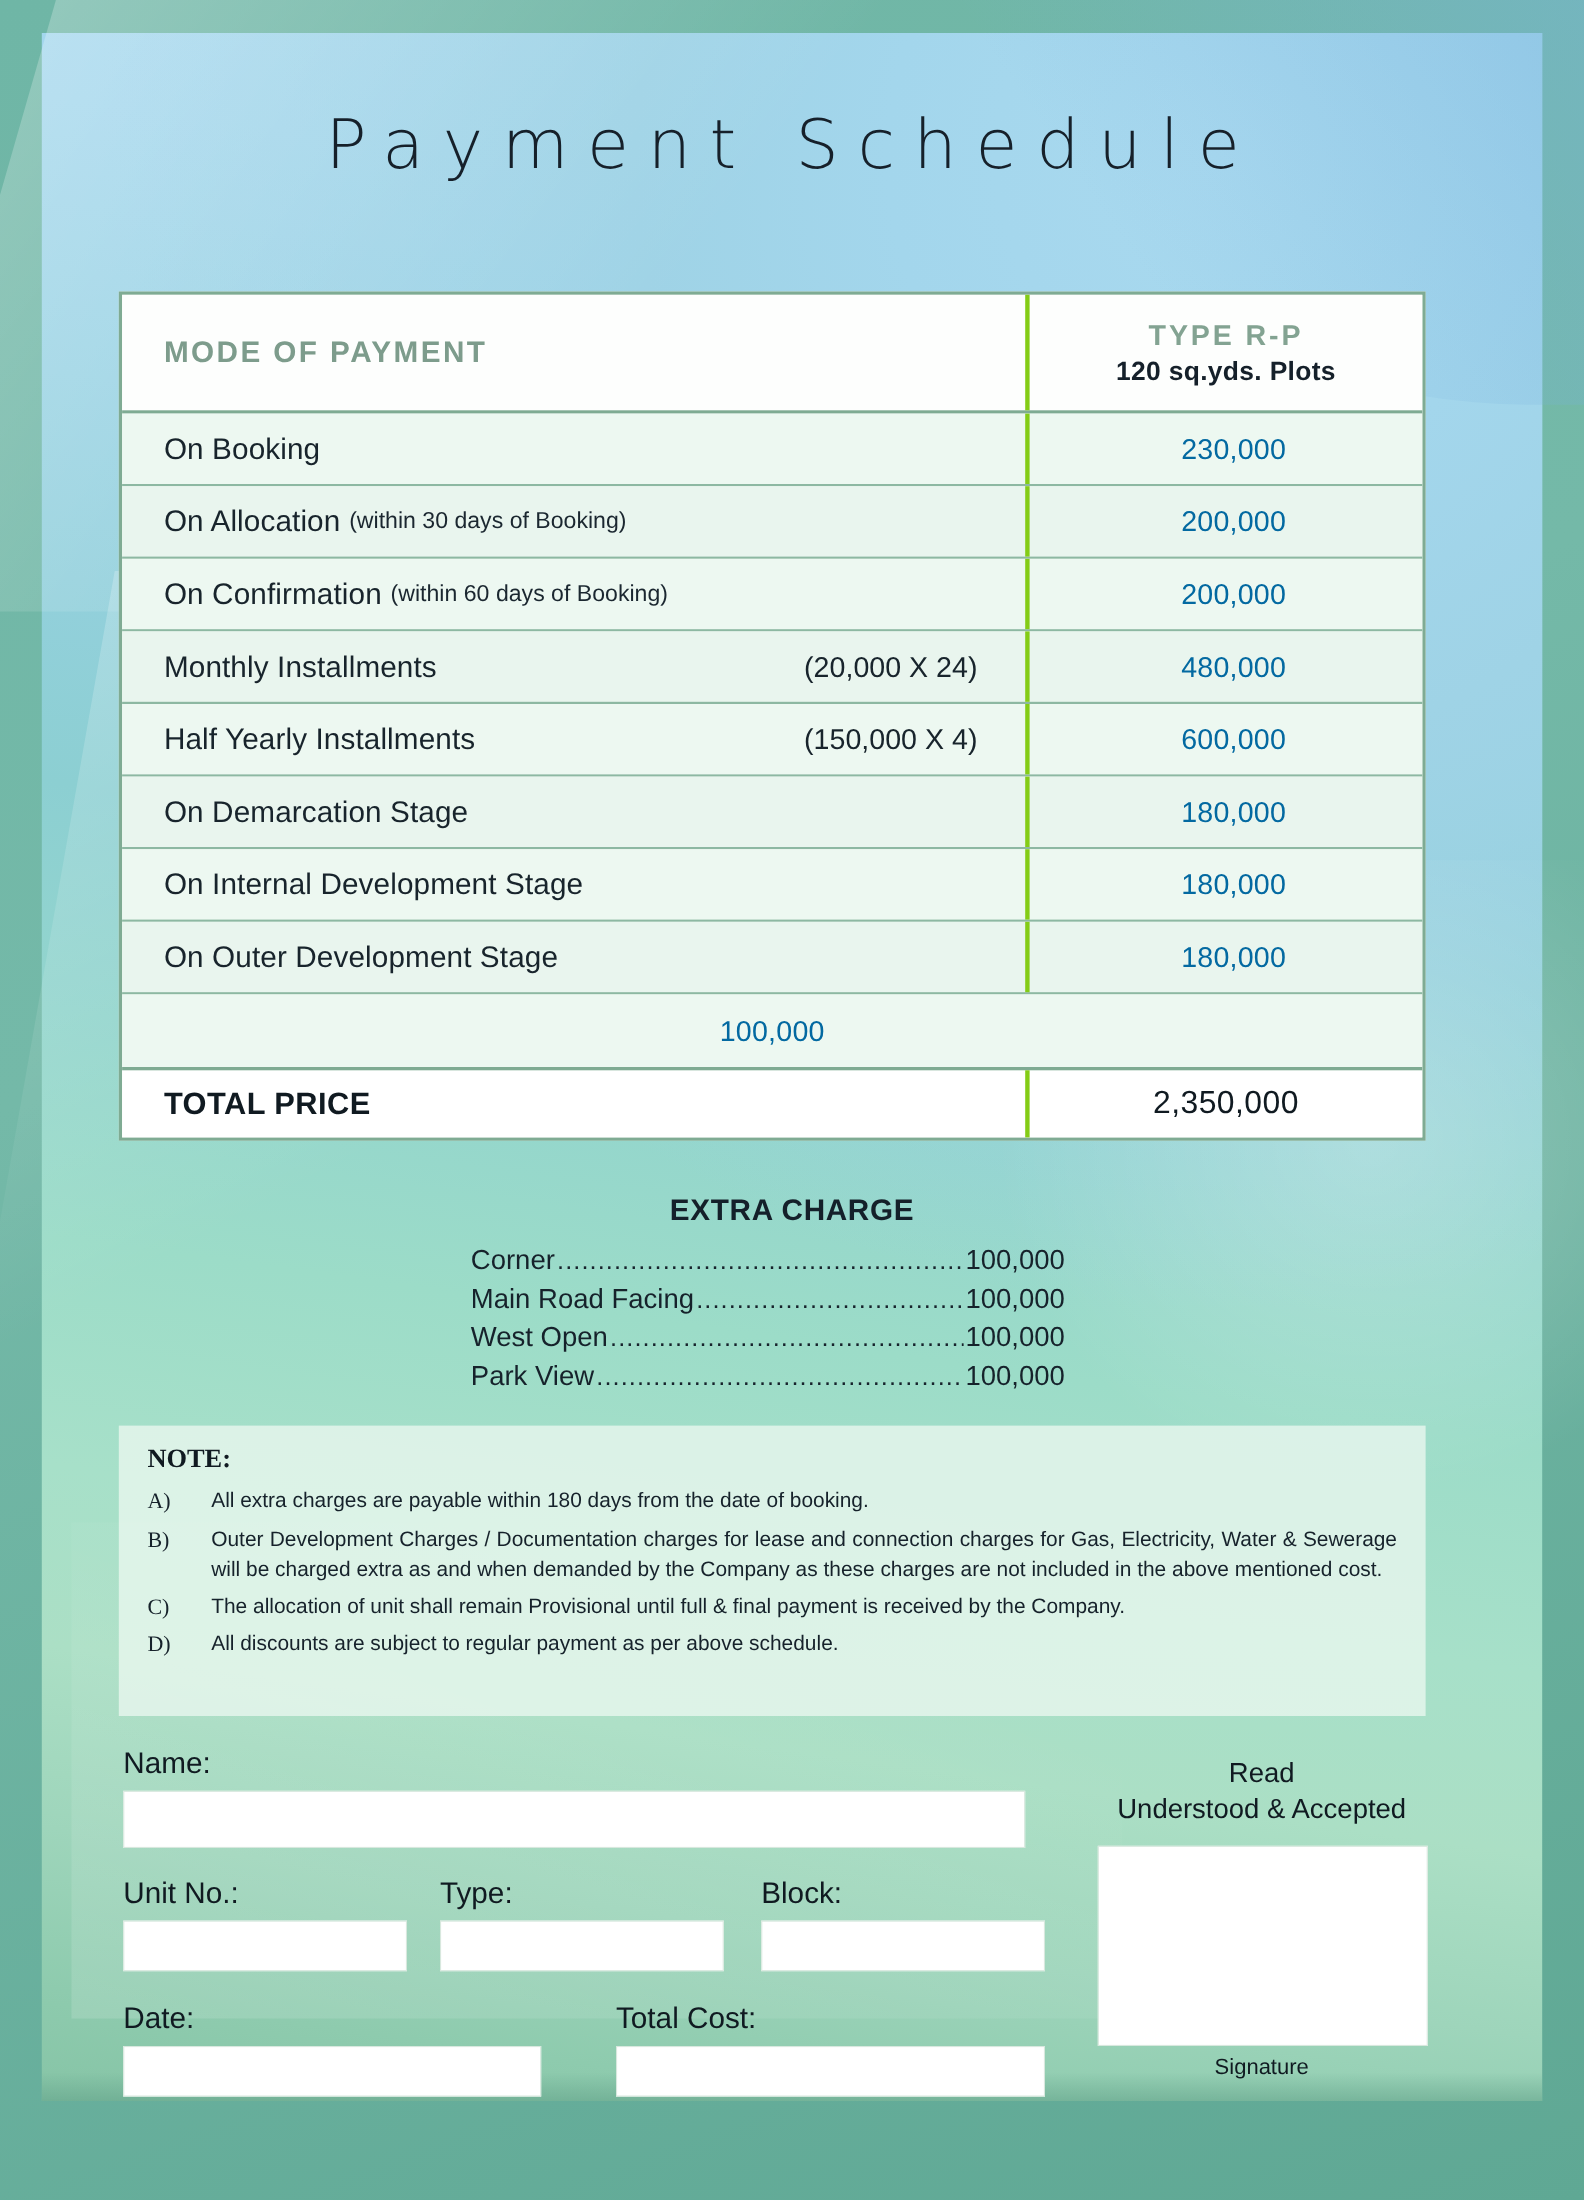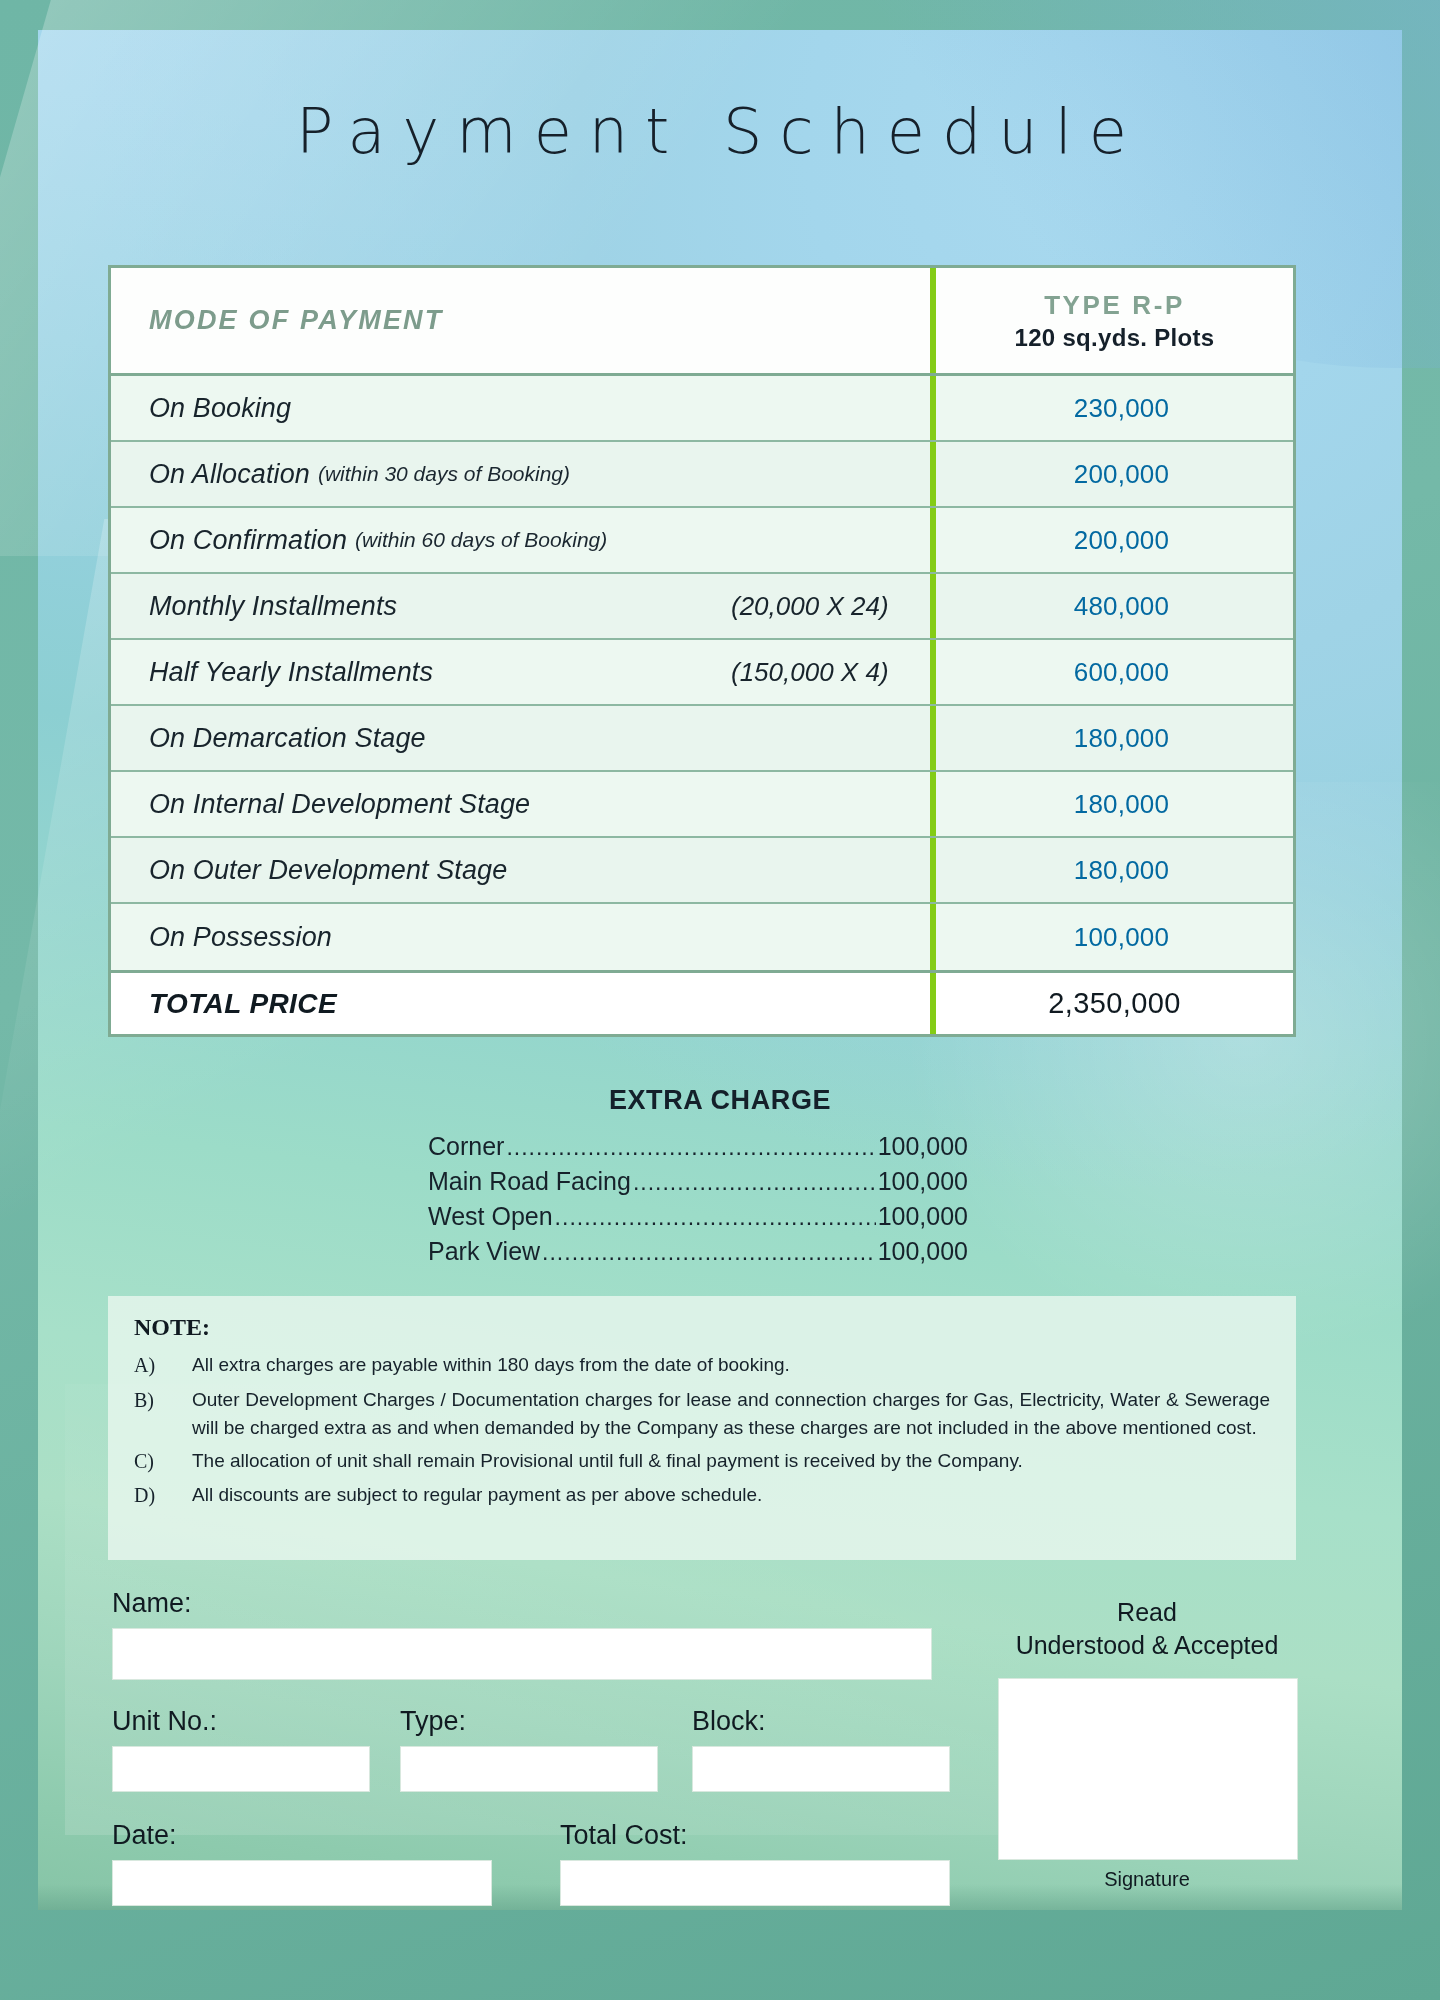--- a/index.html
+++ b/index.html
@@ -134,25 +134,24 @@
   .row {
     display: flex;
     border-bottom: 2px solid #8db8a2;
     box-sizing: border-box;
   }
   .row:last-child { border-bottom: none; }
 
   .c-left {
     flex: 0 0 825px;
     box-sizing: border-box;
-    border-right: 6px solid #84cc16;
+    border-right: 4px solid #84cc16;
     padding: 0 0 0 38px;
     display: flex;
     align-items: center;
-    font-style: italic;
   }
   .c-right {
     flex: 1 1 auto;
     box-sizing: border-box;
     display: flex;
     align-items: center;
     justify-content: center;
     text-align: center;
   }
 
@@ -438,23 +437,20 @@
           </div>
           <div class="row body-row">
             <div class="c-left">
               <span class="item-main">On Outer Development Stage</span>
             </div>
             <div class="c-right">
               <span class="amount">180,000</span>
             </div>
           </div>
           <div class="row body-row">
-            <div class="c-left">
-              <span class="item-main">On Possession</span>
-            </div>
             <div class="c-right">
               <span class="amount">100,000</span>
             </div>
           </div>
         </div>
 
       <div class="row total-row">
         <div class="c-left">
           <span class="total-label">TOTAL PRICE</span>
         </div>

